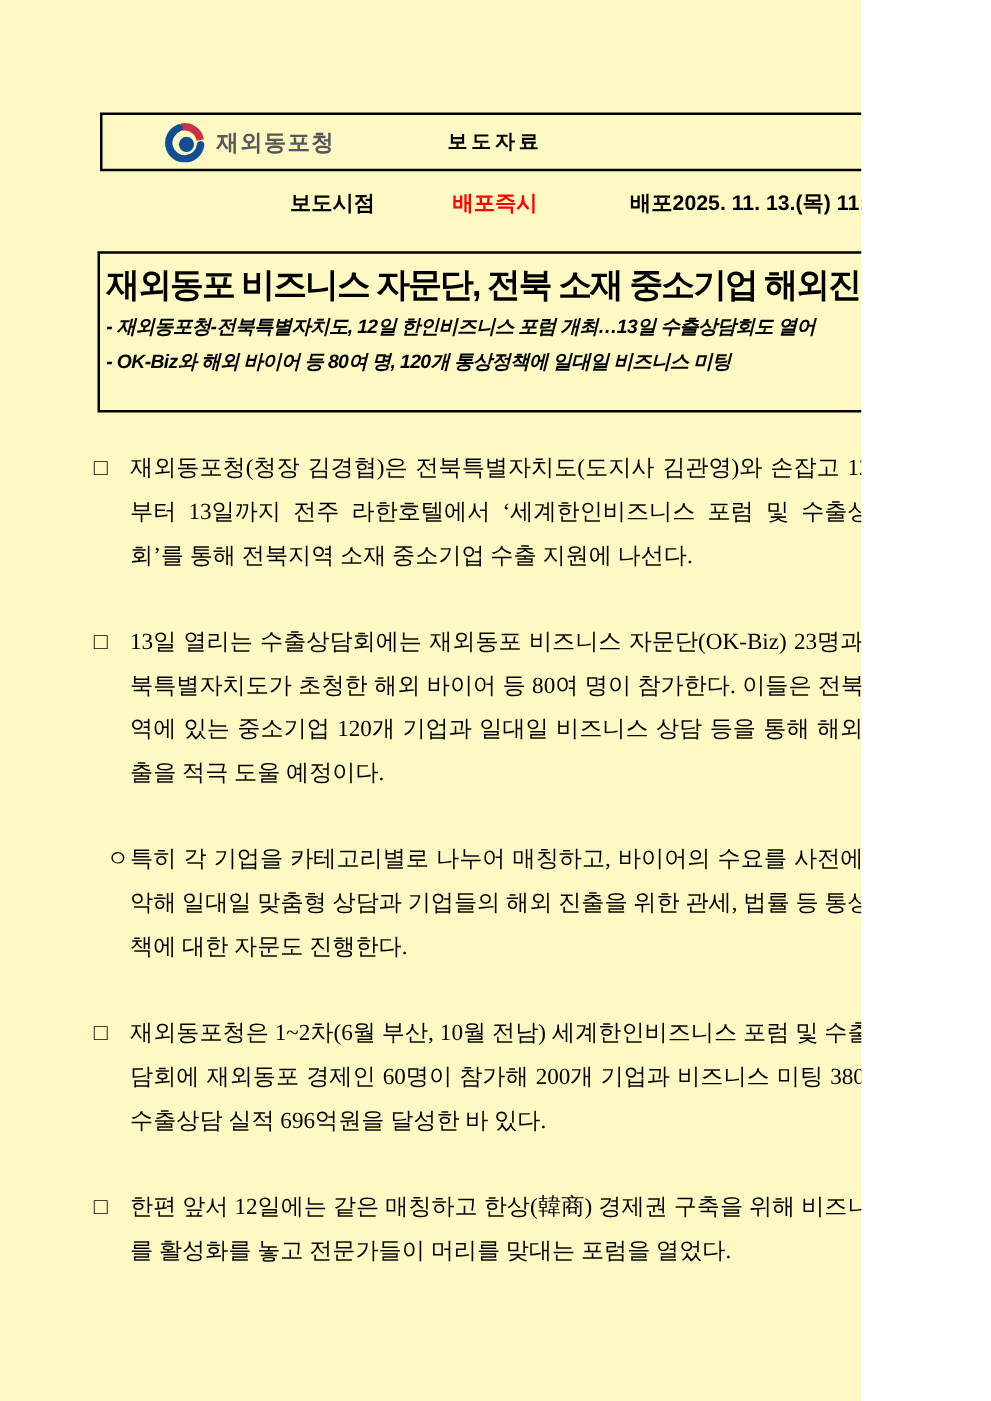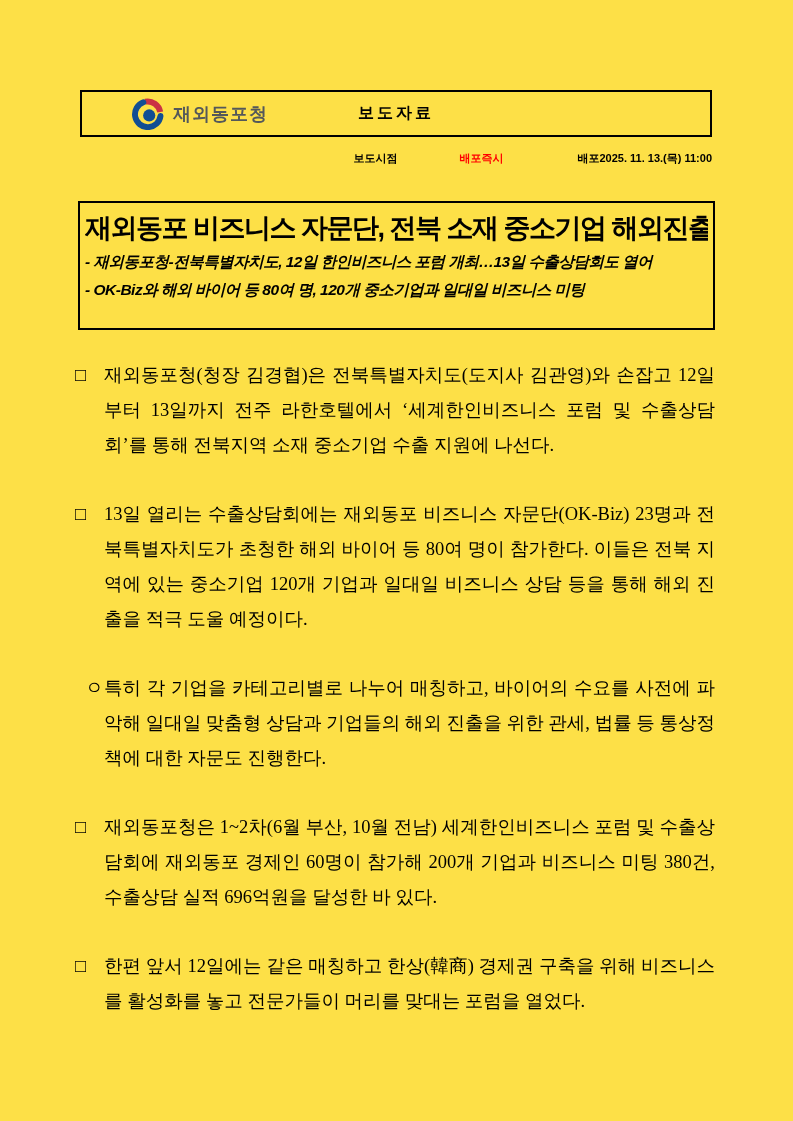--- a/index.html
+++ b/index.html
@@ -1,20 +1,20 @@
 <!DOCTYPE html>
 <html><head>
 <meta charset="utf-8">
 <style>
   html, body { margin: 0; padding: 0; background: #ffffff; }
   .page {
     position: relative;
-    width: 793px;
+    width: 689px;
     height: 1121px;
-    background: #fde047;
+    background: #fef9c3;
     font-family: "Liberation Serif", "DejaVu Serif", serif;
     color: #000;
     overflow: hidden;
   }
 
   
   .header-box {
     position: absolute;
     left: 80px; top: 90px;
     width: 632px; height: 47px;
@@ -54,21 +54,21 @@
   
   .info-row {
     position: absolute;
     left: 80px; top: 151px;
     width: 632px;
     display: flex;
     justify-content: flex-end;
     align-items: baseline;
     font-family: "Liberation Sans", "DejaVu Sans", sans-serif;
     font-weight: bold;
-    font-size: 11px;
+    font-size: 17px;
     white-space: nowrap;
   }
   .info-row .gap-a { margin-right: 62px; }
   .info-row .gap-b { margin-right: 74px; }
   .info-row .gap-c { }
   .red-text { color: #ff0000; }
 
   
   .title-box {
     position: absolute;
@@ -145,21 +145,21 @@
   <div class="info-row">
     <span class="gap-a">보도시점</span>
     <span class="red-text gap-b">배포즉시</span>
     <span class="gap-c">배포</span>
     <span>2025. 11. 13.(목) 11:00</span>
   </div>
 
   <div class="title-box">
     <div class="headline">재외동포 비즈니스 자문단, 전북 소재 중소기업 해외진출 돕는다</div>
     <div class="subtitle">- 재외동포청-전북특별자치도, 12일 한인비즈니스 포럼 개최…13일 수출상담회도 열어</div>
-    <div class="subtitle">- OK-Biz와 해외 바이어 등 80여 명, 120개 중소기업과 일대일 비즈니스 미팅</div>
+    <div class="subtitle">- OK-Biz와 해외 바이어 등 80여 명, 120개 통상정책에 일대일 비즈니스 미팅</div>
   </div>
 
   <div class="body-content">
 
     <p class="para">
       <span class="bullet">□</span>
       <span>재외동포청(청장 김경협)은 전북특별자치도(도지사 김관영)와 손잡고 12일부터 13일까지 전주 라한호텔에서 ‘세계한인비즈니스 포럼 및 수출상담회’를 통해 전북지역 소재 중소기업 수출 지원에 나선다.</span>
     </p>
 
     <p class="para">

